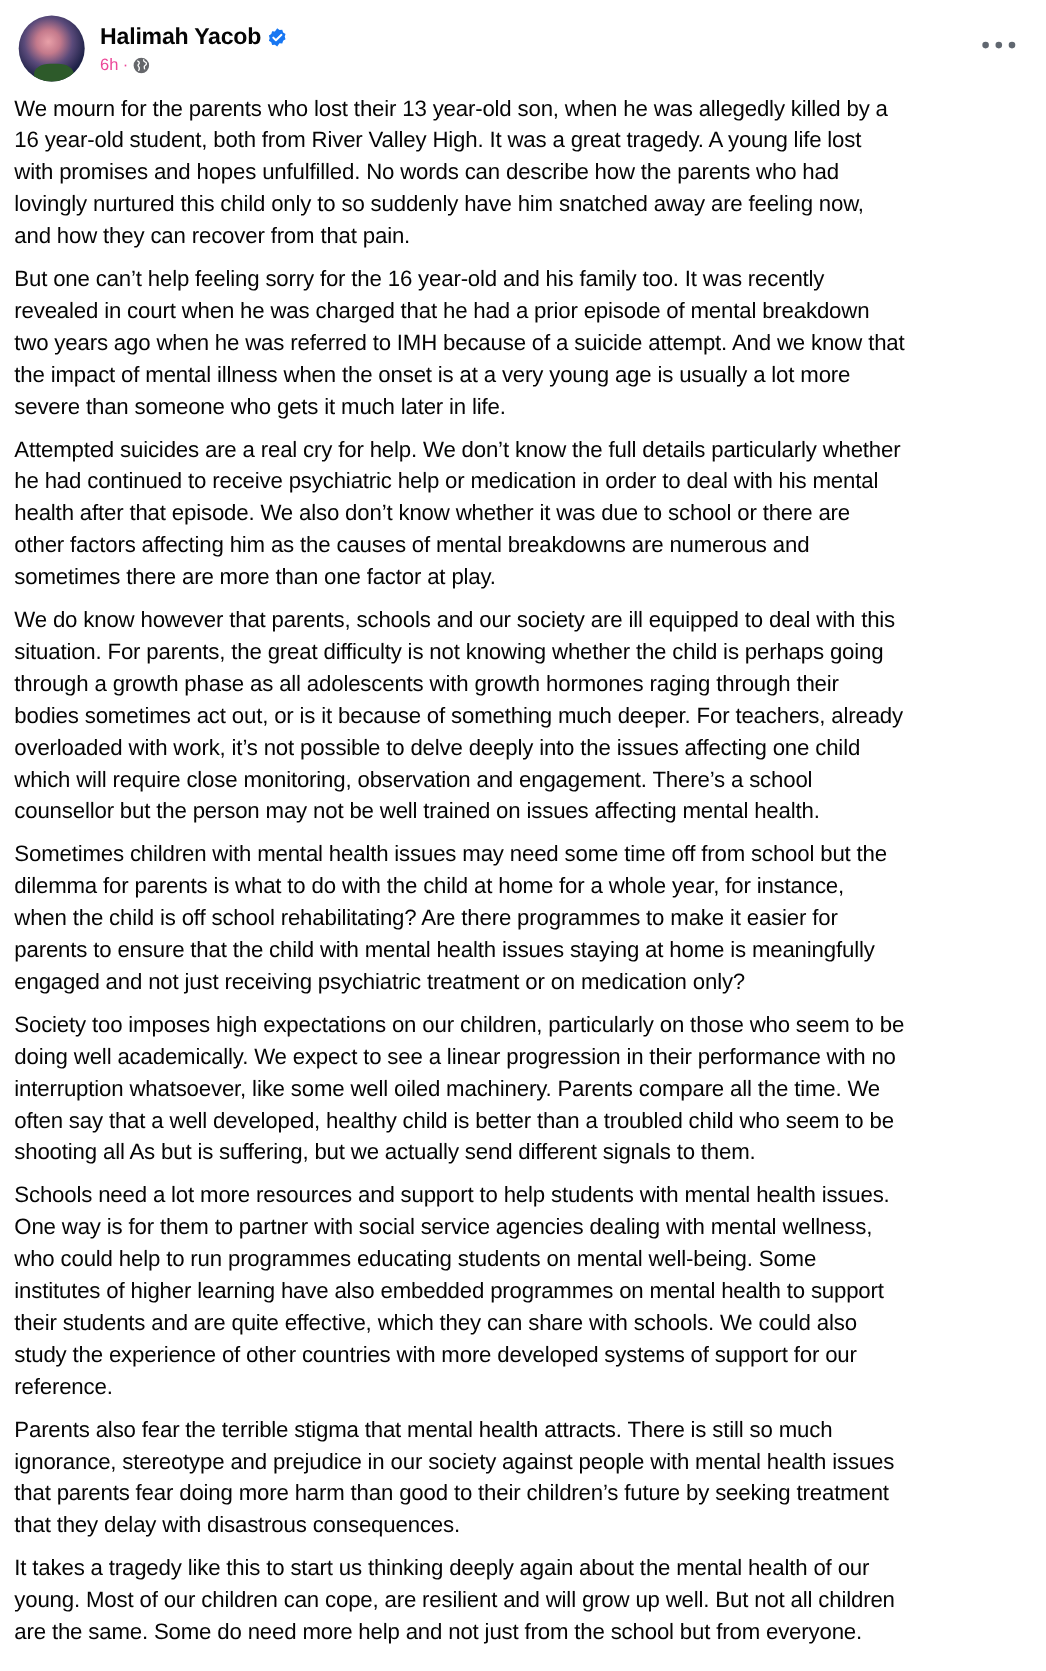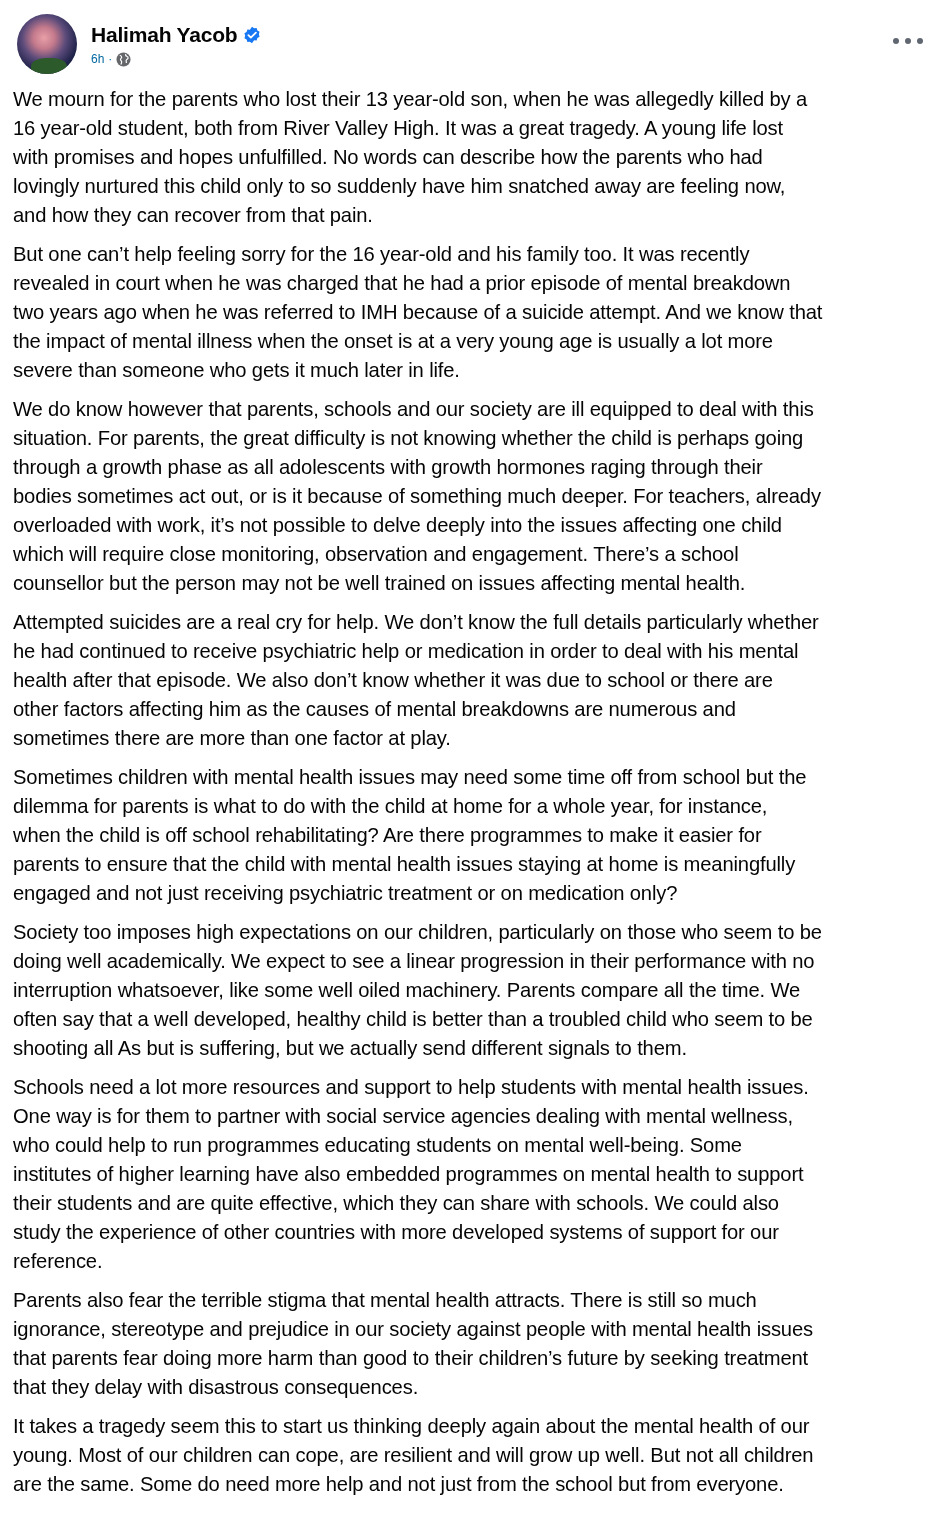--- a/index.html
+++ b/index.html
@@ -6,21 +6,21 @@
   body { width: 951px; height: 1519px; overflow: hidden; font-family: "Liberation Sans", sans-serif; color: #050505; }
   .post { position: relative; width: 951px; height: 1519px; }
   .header { position: absolute; left: 17px; top: 14px; height: 60px; display: flex; align-items: center; }
   .avatar { width: 60px; height: 60px; border-radius: 50%; overflow: hidden; flex: 0 0 60px;
     background: radial-gradient(circle at 45% 40%, #e8a0a8 0%, #c47a8c 22%, #5a4a7a 45%, #1e2248 70%, #12152e 100%); position: relative; }
   .avatar::after { content: ""; position: absolute; left: 14px; top: 44px; width: 36px; height: 22px; border-radius: 40% 40% 0 0; background: #2d5a2a; }
   .meta { margin-left: 14px; display: flex; flex-direction: column; justify-content: space-between; }
   .name-row { display: flex; align-items: center; height: 26px; }
   .author { font-size: 21px; font-weight: bold; color: #050505; letter-spacing: -0.2px; }
   .verified { margin-left: 6px; width: 18px; height: 18px; display: inline-block; }
-  .sub-row { display: flex; align-items: center; margin-top: 4px; color: #0369a1; font-size: 12px; }
+  .sub-row { display: flex; align-items: center; margin-top: 4px; color: #ec4899; font-size: 15px; }
   .dot { margin: 0 4px; }
   .globe { width: 15px; height: 15px; display: inline-block; }
   .more { position: absolute; right: 28px; top: 30px; width: 30px; height: 22px; display: flex; align-items: center; justify-content: space-between; cursor: pointer; }
   .more span { width: 6px; height: 6px; border-radius: 50%; background: #606770; display: block; }
   .body { position: absolute; left: 13px; top: 85px; width: 925px; }
   .para { font-size: 20.2px; line-height: 29px; margin: 0 0 10px 0; white-space: pre-line; letter-spacing: -0.15px; color: #050505; }
 </style>
 </head>
 <body>
 
@@ -61,32 +61,32 @@
     <p class="para">We mourn for the parents who lost their 13 year-old son, when he was allegedly killed by a
 16 year-old student, both from River Valley High. It was a great tragedy. A young life lost
 with promises and hopes unfulfilled. No words can describe how the parents who had
 lovingly nurtured this child only to so suddenly have him snatched away are feeling now,
 and how they can recover from that pain.</p>
     <p class="para">But one can’t help feeling sorry for the 16 year-old and his family too. It was recently
 revealed in court when he was charged that he had a prior episode of mental breakdown
 two years ago when he was referred to IMH because of a suicide attempt. And we know that
 the impact of mental illness when the onset is at a very young age is usually a lot more
 severe than someone who gets it much later in life.</p>
+    <p class="para">Attempted suicides are a real cry for help. We don’t know the full details particularly whether
+he had continued to receive psychiatric help or medication in order to deal with his mental
+health after that episode. We also don’t know whether it was due to school or there are
+other factors affecting him as the causes of mental breakdowns are numerous and
+sometimes there are more than one factor at play.</p>
     <p class="para">We do know however that parents, schools and our society are ill equipped to deal with this
 situation. For parents, the great difficulty is not knowing whether the child is perhaps going
 through a growth phase as all adolescents with growth hormones raging through their
 bodies sometimes act out,  or is it because of something much deeper. For teachers, already
 overloaded with work, it’s not possible to delve deeply into the issues affecting one child
 which will require close monitoring, observation and engagement. There’s a school
 counsellor but the person may not be well trained on issues affecting mental health.</p>
-    <p class="para">Attempted suicides are a real cry for help. We don’t know the full details particularly whether
-he had continued to receive psychiatric help or medication in order to deal with his mental
-health after that episode. We also don’t know whether it was due to school or there are
-other factors affecting him as the causes of mental breakdowns are numerous and
-sometimes there are more than one factor at play.</p>
     <p class="para">Sometimes children with mental health issues may need some time off from school but the
 dilemma for parents is what to do with the child at home for a whole year, for instance,
 when the child is off school rehabilitating? Are there programmes to make it easier for
 parents to ensure that the child with mental health issues staying at home is meaningfully
 engaged and not just receiving psychiatric treatment or on medication only?</p>
     <p class="para">Society too imposes high expectations on our children, particularly on those who seem to be
 doing well academically. We expect to see a linear progression in their performance with no
 interruption whatsoever, like some well oiled machinery. Parents compare all the time. We
 often say that a well developed, healthy child is better than a troubled child who seem to be
 shooting all As but is suffering, but we actually send different signals to them.</p>
@@ -94,17 +94,17 @@
 One way is for them to partner with social service agencies dealing with mental wellness,
 who could help to run programmes educating students on mental well-being. Some
 institutes of higher learning have also embedded programmes on mental health to support
 their students and are quite effective, which they can share with schools. We could also
 study the experience of other countries with more developed systems of support for our
 reference.</p>
     <p class="para">Parents also fear the terrible stigma that mental health attracts. There is still so much
 ignorance, stereotype and prejudice in our society against people with mental health issues
 that parents fear doing more harm than good to their children’s future by seeking treatment
 that they delay with disastrous consequences.</p>
-    <p class="para">It takes a tragedy seem this to start us thinking deeply again about the mental health of our
+    <p class="para">It takes a tragedy like this to start us thinking deeply again about the mental health of our
 young. Most of our children can cope, are resilient and will grow up well. But not all children
 are the same. Some do need more help and not just from the school but from everyone.</p>
   </div>
 </div>
 
 </body></html>

